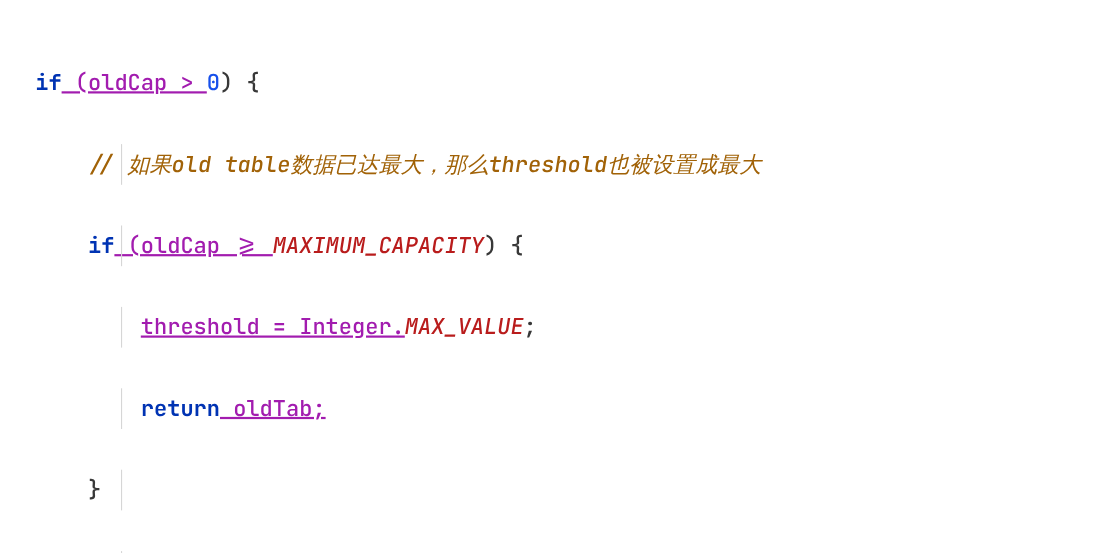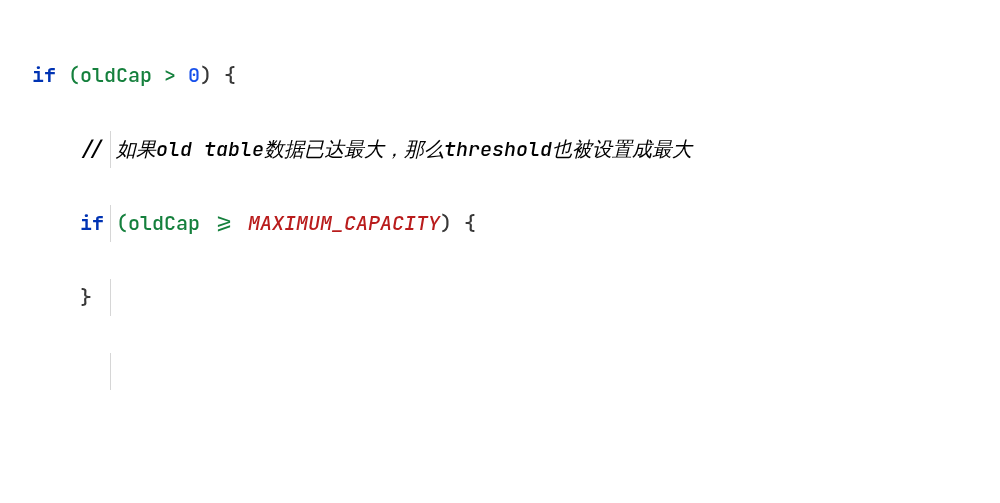--- a/index.html
+++ b/index.html
@@ -15,33 +15,35 @@
   .code-block { white-space: pre; position: relative; }
   .line { display: block; position: relative; }
   .guide {
     position: absolute;
     top: 0;
     bottom: 0;
     border-left: 1px solid #d6d6d6;
   }
   .g1 { left: 78px; }
   .kw { color: #0033b3; font-weight: 700; }
-  .id { color: #15803d; }
+  .id { color: #a21caf; text-decoration: underline; }
   .num { color: #1750eb; }
   .const-it { color: #b91c1c; font-style: italic; }
   .punc { color: #383838; }
-  .comment { color: #000000; font-style: italic; margin-top: 13px; }
+  .comment { color: #a16207; font-style: italic; margin-top: 13px; }
 </style>
 </head>
 <body>
 
 <div class="code-block">
 <span class="line"><span class="kw">if</span><span class="id"> (oldCap &gt; </span><span class="num">0</span><span class="punc">) {</span></span>
 <span class="line"><span class="guide g1"></span>    <span class="comment">// 如果old table数据已达最大，那么threshold也被设置成最大</span></span>
 <span class="line"><span class="guide g1"></span>    <span class="kw">if</span><span class="id"> (oldCap &gt;= </span><span class="const-it">MAXIMUM_CAPACITY</span><span class="punc">) {</span></span>
+<span class="line"><span class="guide g1"></span>        <span class="id">threshold = Integer.</span><span class="const-it">MAX_VALUE</span><span class="punc">;</span></span>
+<span class="line"><span class="guide g1"></span>        <span class="kw">return</span><span class="id"> oldTab;</span></span>
 <span class="line"><span class="guide g1"></span>    <span class="punc">}</span></span>
 <span class="line"><span class="guide g1"></span>    </span>
 
 
 
 
 
 </div>
 
 </body></html>

